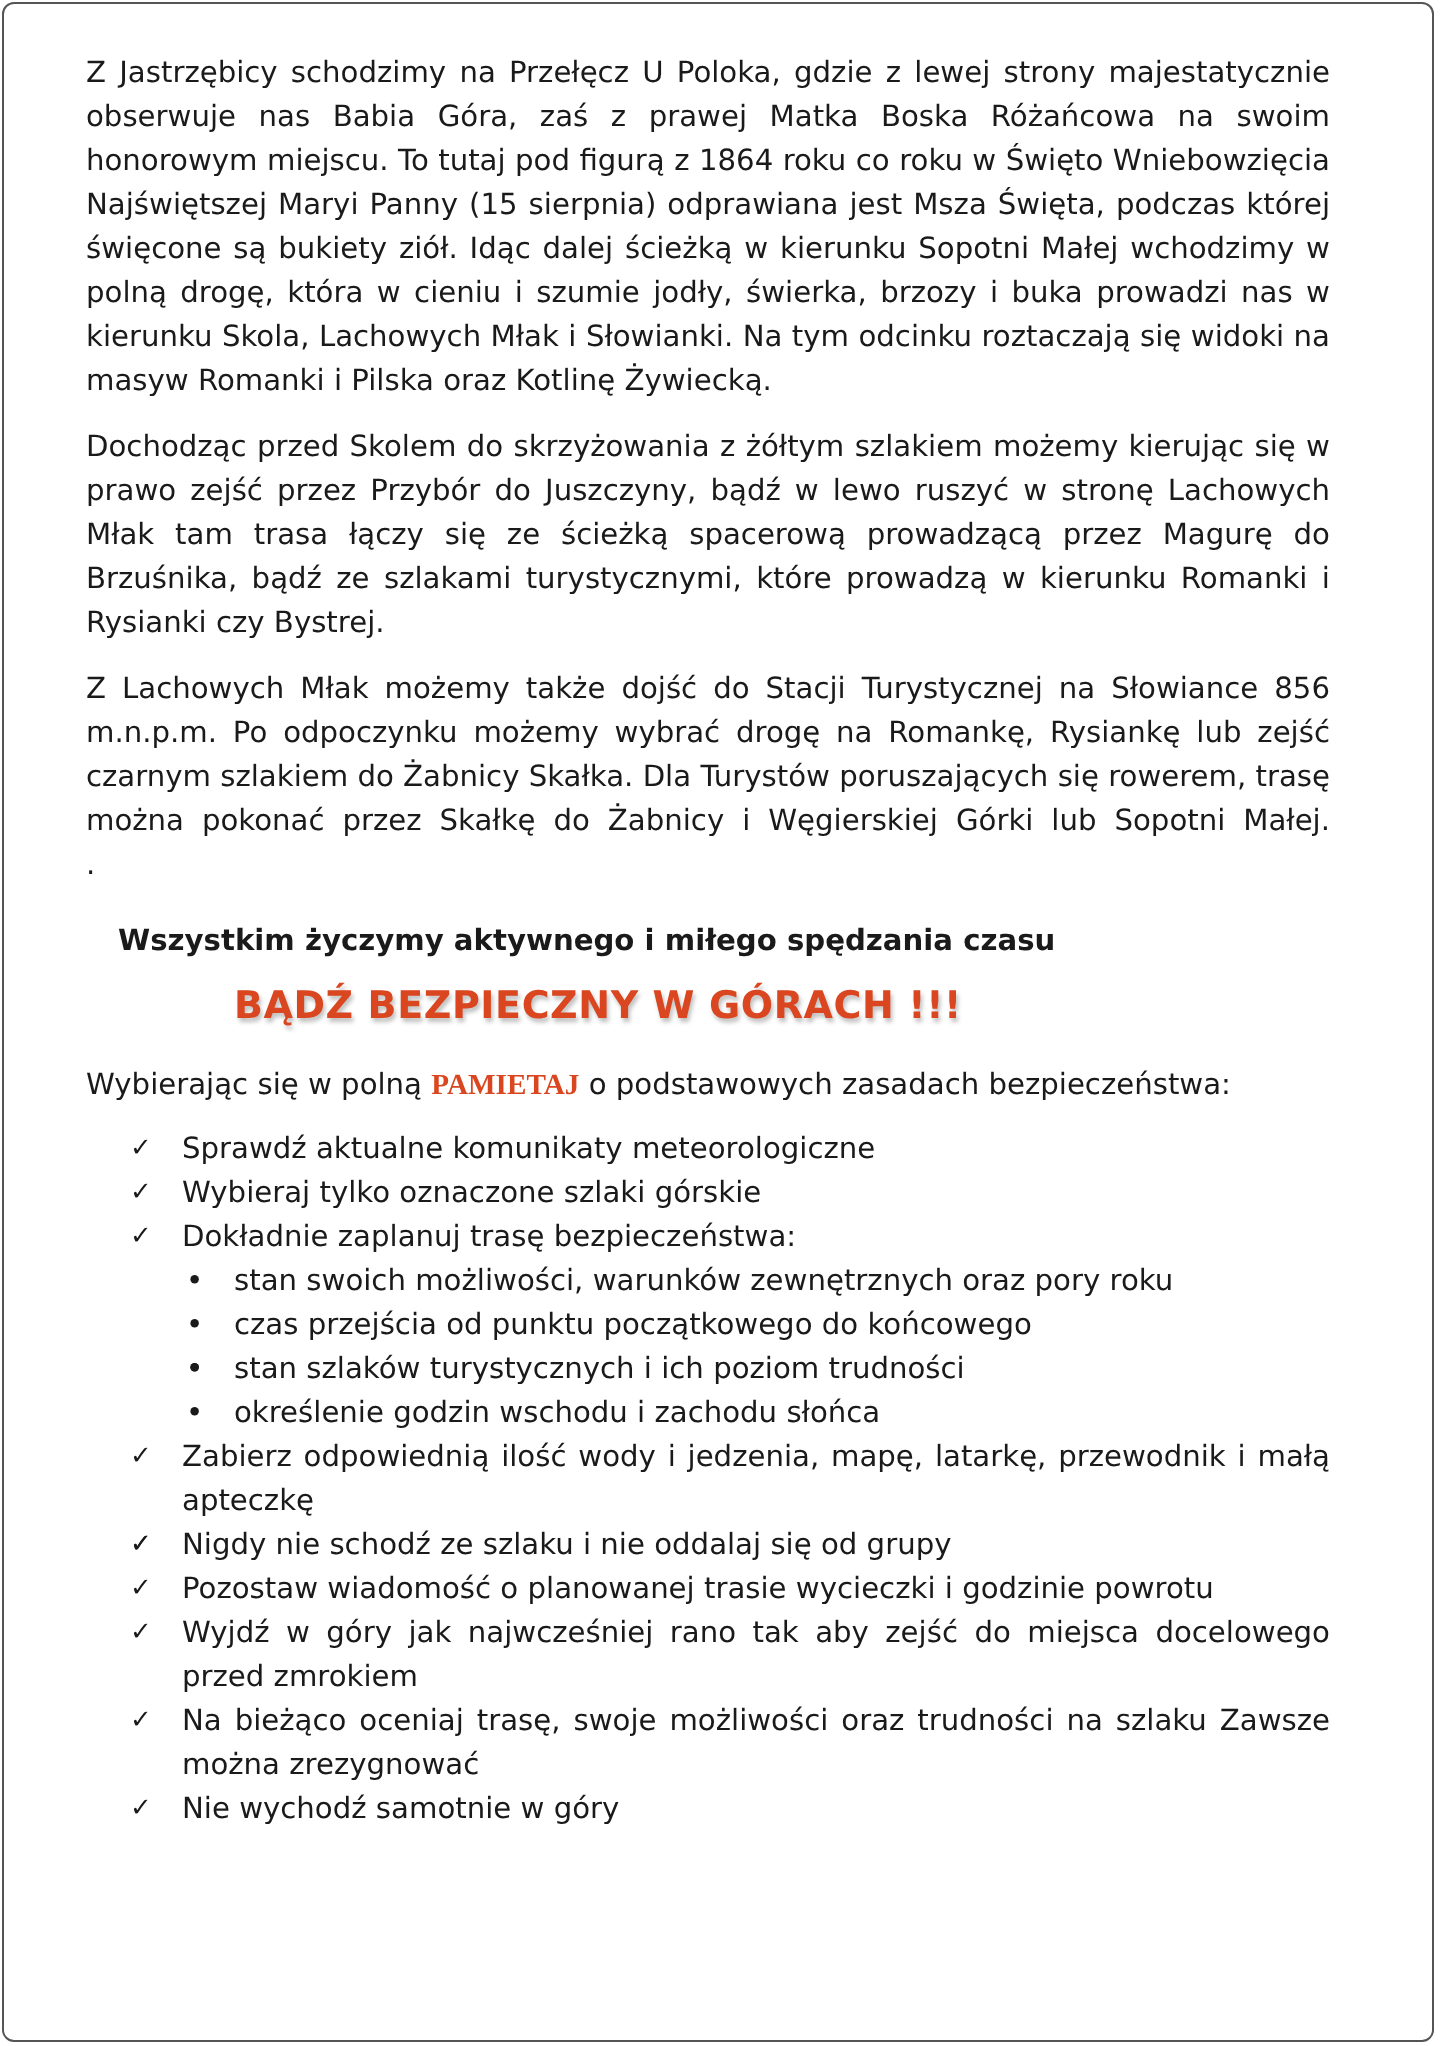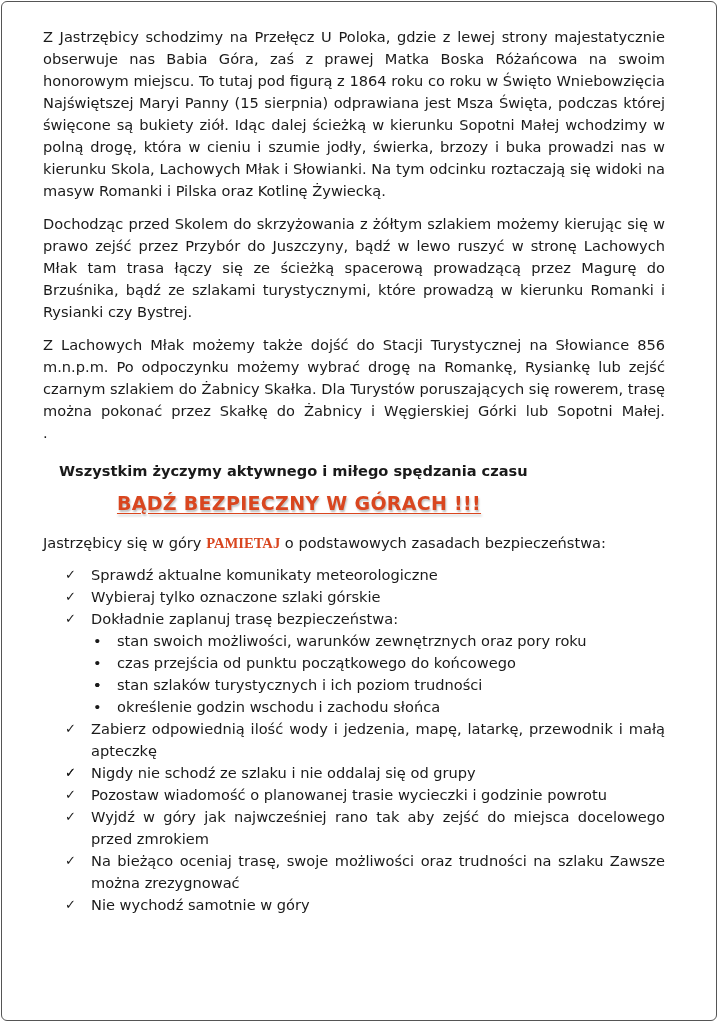--- a/index.html
+++ b/index.html
@@ -11,21 +11,21 @@
   }
   .content {
     position: absolute; left: 41px; top: 24px; width: 622px;
     font-family: "DejaVu Sans", sans-serif; font-size: 14.6px; color: #1a1a1a;
     line-height: 22px;
   }
   p.para { margin: 0 0 11px 0; text-align: justify; text-align-last: left; }
   .closing { font-weight: bold; margin: 16px 0 10px 16px; font-size: 14.6px; }
   .heading {
     text-align: center; color: #d9461f; font-weight: bold; font-size: 19px;
-    text-decoration: underline; text-underline-offset: 3px; margin: 8px 0 18px 0;
+    text-underline-offset: 3px; margin: 8px 0 18px 0;
     text-shadow: 1px 2px 2px rgba(0,0,0,0.25); padding-right: 110px; letter-spacing: 0.3px;
   }
   .intro { margin: 0 0 10px 0; }
   .accent { color: #d9461f; font-weight: bold; font-family: Liberation Serif, serif; }
   ul.checks { list-style: none; margin: 0; padding: 0 0 0 22px; }
   ul.checks > li { position: relative; padding-left: 26px; text-align: justify; text-align-last: left; }
   ul.checks > li .mark { position: absolute; left: 0; top: 0; font-size: 13px; }
   ul.bullets { list-style: none; margin: 0; padding: 0 0 0 0; }
   ul.bullets > li { position: relative; padding-left: 26px; text-align: justify; text-align-last: left; }
   ul.bullets > li .dot { position: absolute; left: 2px; top: 0; }
@@ -36,21 +36,21 @@
 <div class="page">
   <div class="content">
     <p class="para">Z Jastrzębicy schodzimy na Przełęcz U Poloka, gdzie z lewej strony majestatycznie obserwuje nas Babia Góra, zaś z prawej Matka Boska Różańcowa na swoim honorowym miejscu. To tutaj pod figurą z 1864 roku co roku w Święto Wniebowzięcia Najświętszej Maryi Panny (15 sierpnia) odprawiana jest Msza Święta, podczas której święcone są bukiety ziół. Idąc dalej ścieżką w kierunku Sopotni Małej wchodzimy w polną drogę, która w cieniu i szumie jodły, świerka, brzozy i buka prowadzi nas w kierunku Skola, Lachowych Młak i Słowianki. Na tym odcinku roztaczają się widoki na masyw Romanki i Pilska oraz Kotlinę Żywiecką.</p>
     <p class="para">Dochodząc przed Skolem do skrzyżowania z żółtym szlakiem możemy kierując się w prawo zejść przez Przybór do Juszczyny, bądź w lewo ruszyć w stronę Lachowych Młak tam trasa łączy się ze ścieżką spacerową prowadzącą przez Magurę do Brzuśnika, bądź ze szlakami turystycznymi, które prowadzą w kierunku Romanki i Rysianki czy Bystrej.</p>
     <p class="para" style="white-space: pre-wrap;">Z Lachowych Młak możemy także dojść do Stacji Turystycznej na Słowiance 856 m.n.p.m. Po odpoczynku możemy wybrać drogę na Romankę, Rysiankę lub zejść czarnym szlakiem do Żabnicy Skałka. Dla Turystów poruszających się rowerem, trasę można pokonać przez Skałkę do Żabnicy i Węgierskiej Górki lub Sopotni Małej.                                   .</p>
 
     <div class="closing">Wszystkim życzymy aktywnego i miłego spędzania czasu</div>
     <div class="heading">BĄDŹ BEZPIECZNY W GÓRACH !!!</div>
 
     <div class="intro">
-      <span>Jastrzębicy się w góry </span><span class="accent">PAMIETAJ</span><span> o podstawowych zasadach bezpieczeństwa:</span>
+      <span>Wybierając się w polną </span><span class="accent">PAMIETAJ</span><span> o podstawowych zasadach bezpieczeństwa:</span>
     </div>
 
     <ul class="checks">
       <li><span class="mark">✓</span><span>Sprawdź aktualne komunikaty meteorologiczne</span></li>
       <li><span class="mark">✓</span><span>Wybieraj tylko oznaczone szlaki górskie</span></li>
       <li><span class="mark">✓</span><span>Dokładnie zaplanuj trasę bezpieczeństwa:</span>
         <ul class="bullets">
           <li><span class="dot">•</span><span>stan swoich możliwości, warunków zewnętrznych oraz pory roku</span></li>
           <li><span class="dot">•</span><span>czas przejścia od punktu początkowego do końcowego</span></li>
           <li><span class="dot">•</span></li>

